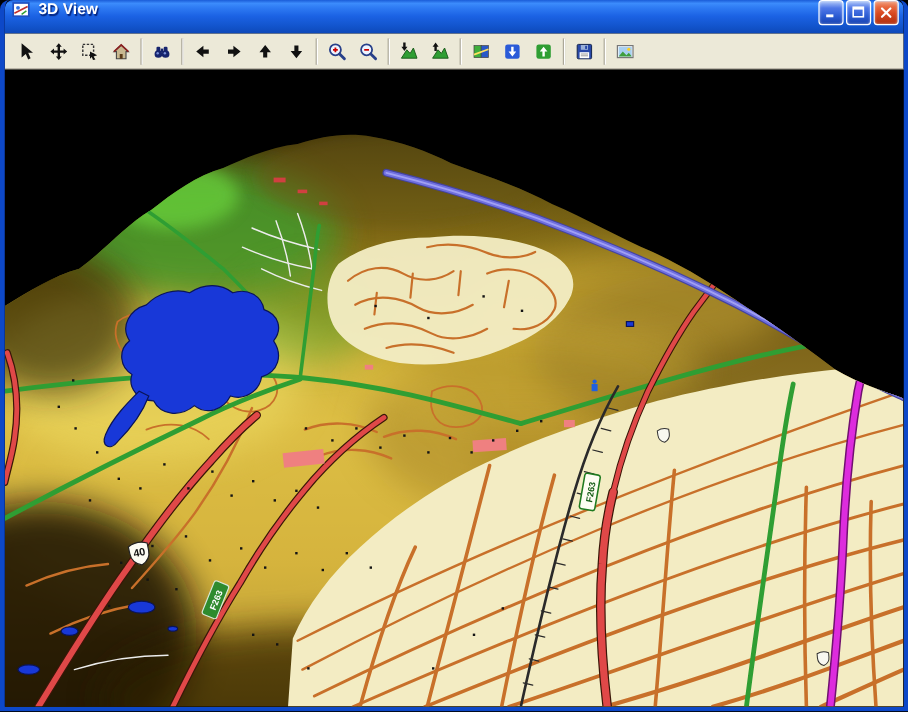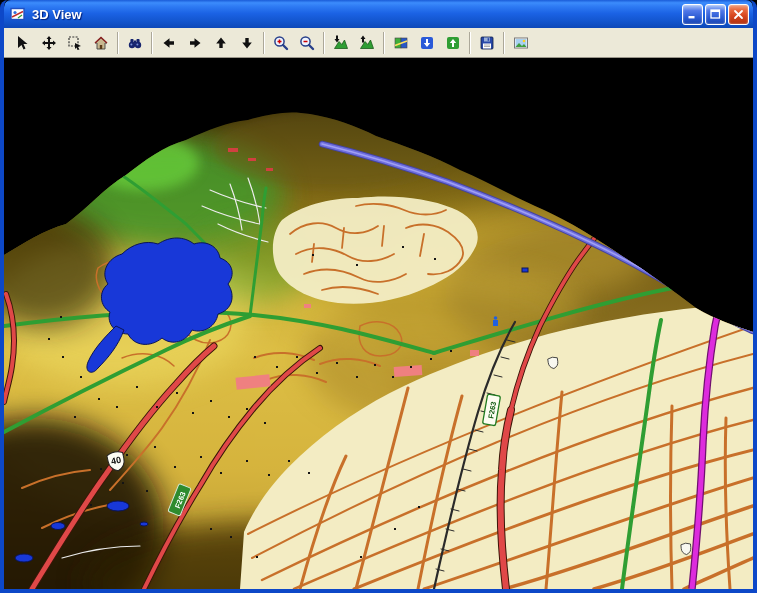--- a/index.html
+++ b/index.html
@@ -3,21 +3,21 @@
 <meta charset="utf-8">
 <style>
   html,body{margin:0;padding:0;background:#000;}
   body{font-family:"Liberation Sans",sans-serif;}
   .window{
     position:relative;width:757px;height:593px;box-sizing:border-box;
     border-left:4px solid #0d48c8;border-right:4px solid #0d48c8;border-bottom:4px solid #0d48c8;
     border-radius:8px 8px 0 0;overflow:hidden;background:#000;
   }
   .titlebar{
-    height:28px;display:flex;align-items:center;padding:0 4px 0 6px;
+    height:28px;display:flex;padding:0 4px 0 6px;
     background:linear-gradient(180deg,#1a5cd8 0%,#3c8cfc 10%,#2f7cf4 22%,#1b62e4 48%,#1254cc 78%,#0d48b8 100%);
     border-radius:7px 7px 0 0;
   }
   .title-icon{width:17px;height:16px;margin-right:5px;display:flex;align-items:center;}
   .title-text{
     color:#fff;font-weight:bold;font-size:13px;flex:1;
     text-shadow:1px 1px 1px #00207a;white-space:nowrap;overflow:hidden;
   }
   .win-btn{
     width:21px;height:21px;margin-left:2px;border:1px solid #fff;border-radius:3px;

